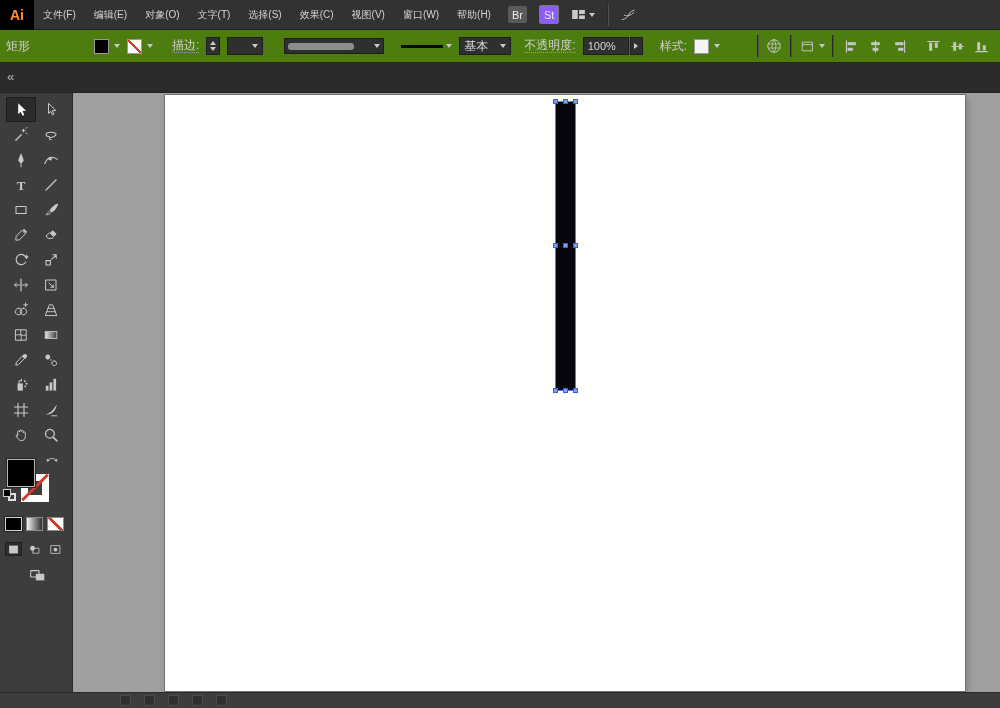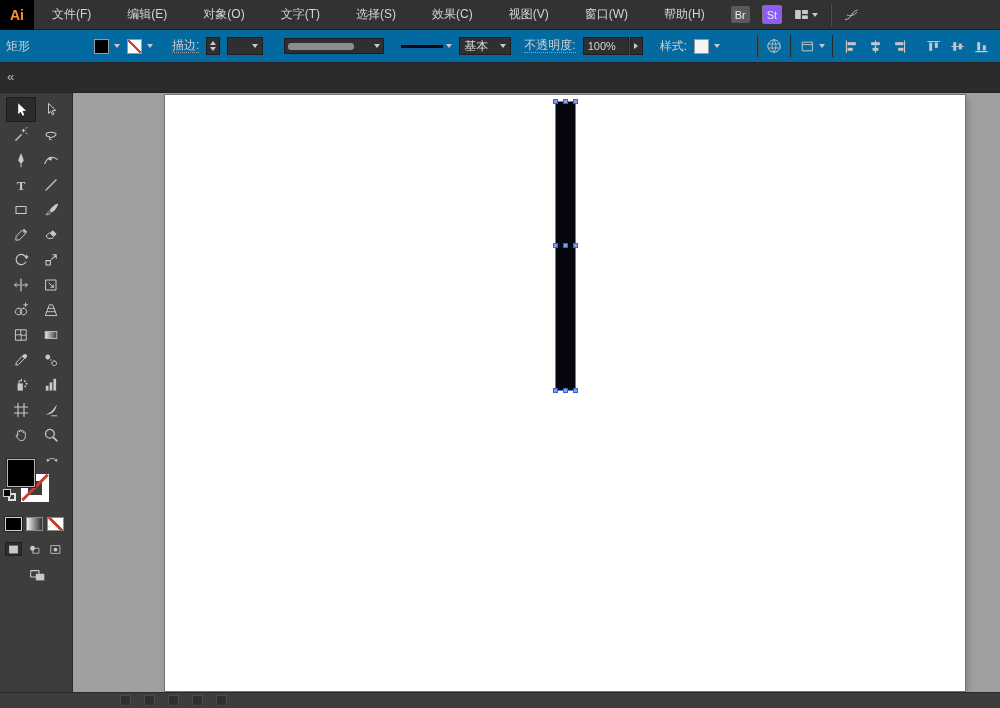--- a/index.html
+++ b/index.html
@@ -5,29 +5,29 @@
   html,body{margin:0;padding:0;background:#222;}
   .app{position:relative;width:1000px;height:708px;overflow:hidden;
        background:#3d3d3d;font-family:"Liberation Sans","DejaVu Sans",sans-serif;
        -webkit-font-smoothing:antialiased;user-select:none;}
   
   .menubar{position:absolute;left:0;top:0;width:100%;height:30px;background:#323232;
            display:flex;align-items:center;border-bottom:1px solid #1f1f1f;box-sizing:border-box;}
   .ai-logo{width:34px;height:30px;background:#000000;color:#ff8f2a;font-weight:bold;font-size:14px;
            display:flex;align-items:center;justify-content:center;flex:none;}
   .menu-items{display:flex;align-items:center;}
-  .menu-item{padding:0 18px;line-height:29px;font-size:12px;color:#d4d4d4;white-space:nowrap;cursor:default;}
+  .menu-item{padding:0 9px;line-height:29px;font-size:10px;color:#d4d4d4;white-space:nowrap;cursor:default;}
   .mb-right{display:flex;align-items:center;gap:12px;margin-left:8px;}
   .badge{height:17px;padding:0 4px;font-size:11px;color:#ececec;display:flex;align-items:center;border-radius:2px;}
   .badge-br{background:#5a5a5a;}
   .badge-st{background:#8b5cf6;border:1px solid #7a7a7a;}
   .mbicon{display:flex;align-items:center;justify-content:center;color:#c9c9c9;}
   .mb-icon-group{display:flex;align-items:center;}
   
-  .controlbar{position:absolute;left:0;top:30px;width:100%;height:33px;background:#0369a1;
+  .controlbar{position:absolute;left:0;top:30px;width:100%;height:33px;background:#4d7c0f;
               border-bottom:1px solid #242424;box-sizing:border-box;display:flex;align-items:center;
               padding:0 6px;gap:7px;overflow:hidden;}
   .cb-label{font-size:12px;color:#d0d0d0;white-space:nowrap;}
   .cb-link{font-size:12px;color:#d0d0d0;white-space:nowrap;border-bottom:1px dotted #9a9a9a;line-height:13px;}
   .spacer1{width:50px;flex:none;}
   .swatch-group{display:flex;align-items:center;gap:2px;}
   .swatch{width:15px;height:15px;border:1px solid #9a9a9a;display:inline-block;box-sizing:border-box;}
   .fill-black{background:#000;}
   .stroke-none{background:#fff;
      background-image:linear-gradient(45deg,transparent 43%,#d43c2a 43%,#d43c2a 57%,transparent 57%);}

